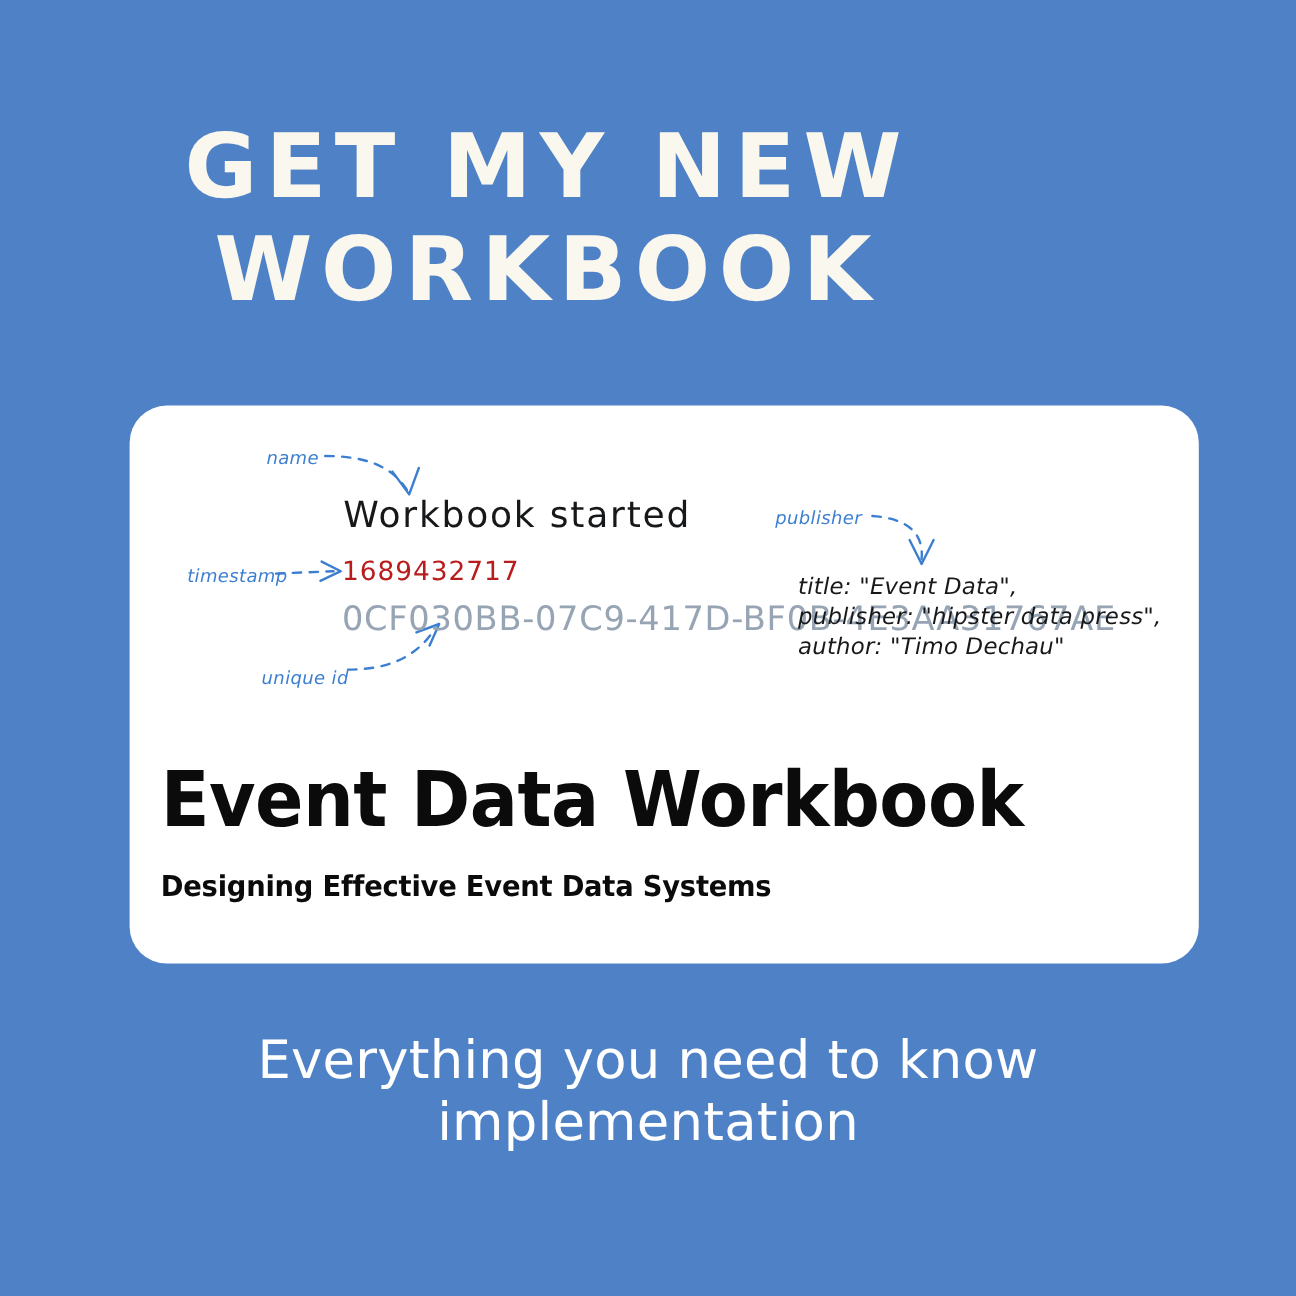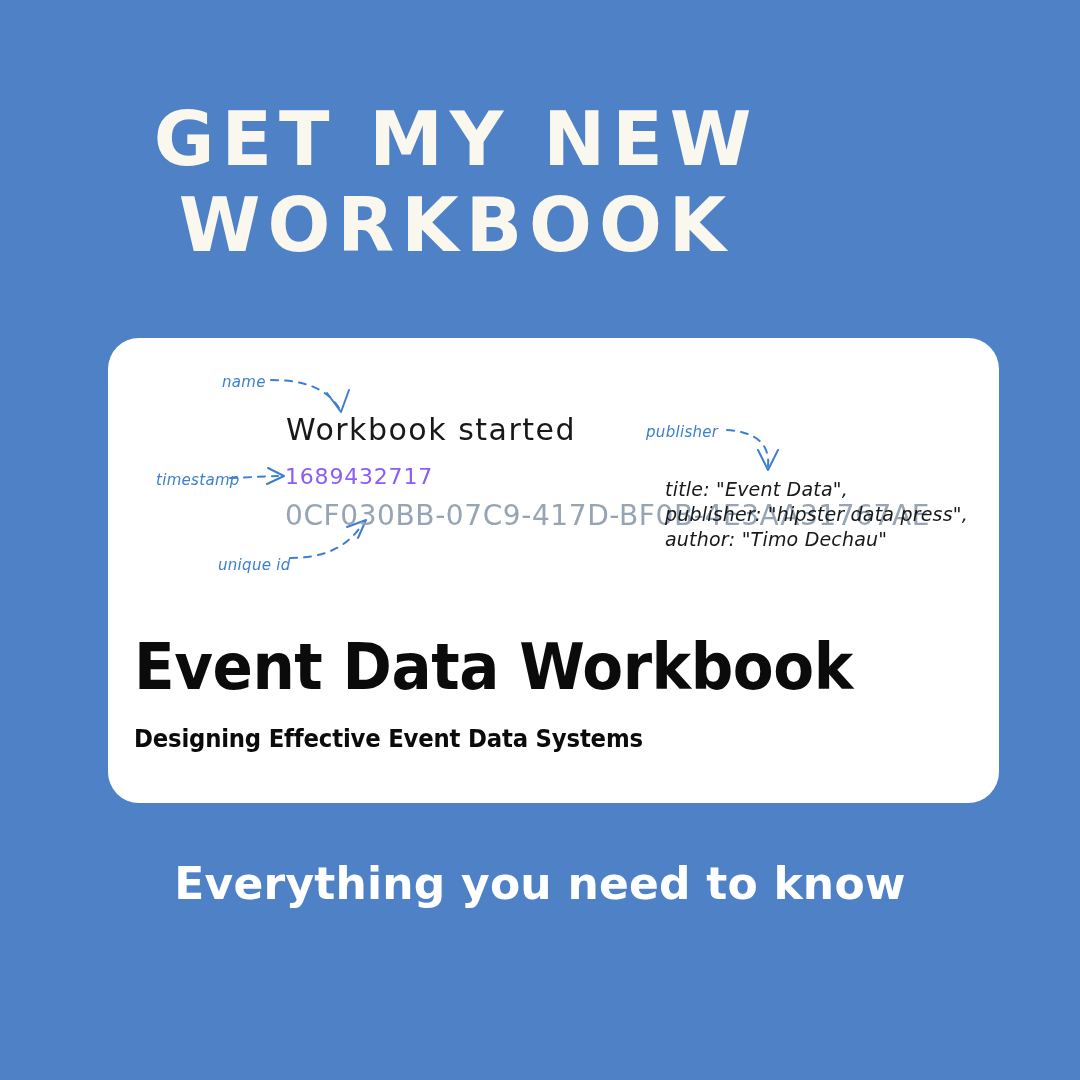--- a/index.html
+++ b/index.html
@@ -83,21 +83,21 @@
 
   .event-name {
     color: #16181A;
     font-size: 30px;
     letter-spacing: 1.5px;
     left: 178px;
     top: 74px;
   }
 
   .ts-value {
-    color: #8b5cf6;
+    color: #b91c1c;
     font-size: 22px;
     letter-spacing: 0.8px;
     left: 177px;
     top: 126px;
   }
 
   .uuid-value {
     color: #97A4B3;
     font-size: 28px;
     letter-spacing: 0.6px;
@@ -153,21 +153,21 @@
 
   
   .tagline {
     position: absolute;
     left: 0;
     top: 858px;
     width: 1080px;
     text-align: center;
     color: #FFFFFF;
     font-family: "DejaVu Sans", sans-serif;
-    font-weight: bold;
+    font-weight: normal;
     font-size: 44px;
     line-height: 52px;
     letter-spacing: 0.2px;
   }
   .tagline .tag-line {
     display: block;
     white-space: nowrap;
   }
 </style>
 </head>
@@ -230,15 +230,16 @@
         <span class="prop-line">author: "Timo Dechau"</span>
       </span>
     </div>
 
     <div class="book-title">Event Data Workbook</div>
     <div class="book-subtitle">Designing Effective Event Data Systems</div>
   </div>
 
   <div class="tagline">
     <span class="tag-line">Everything you need to know</span>
+    <span class="tag-line">implementation</span>
   </div>
 
 </div>
 
 </body></html>

